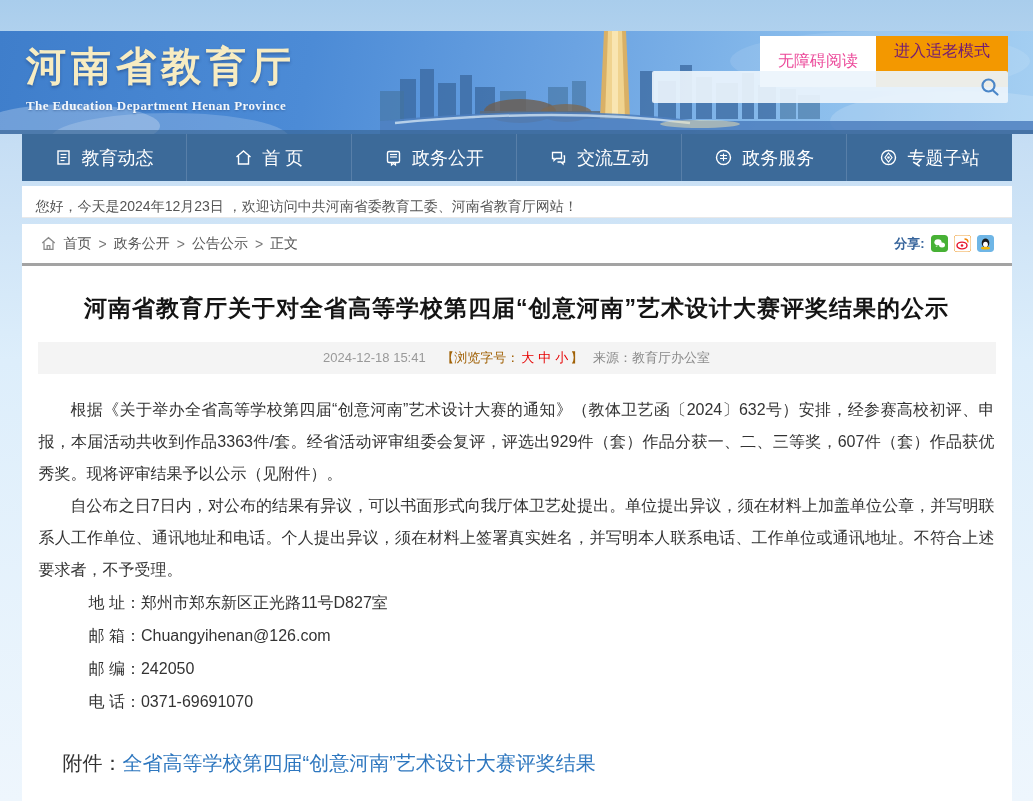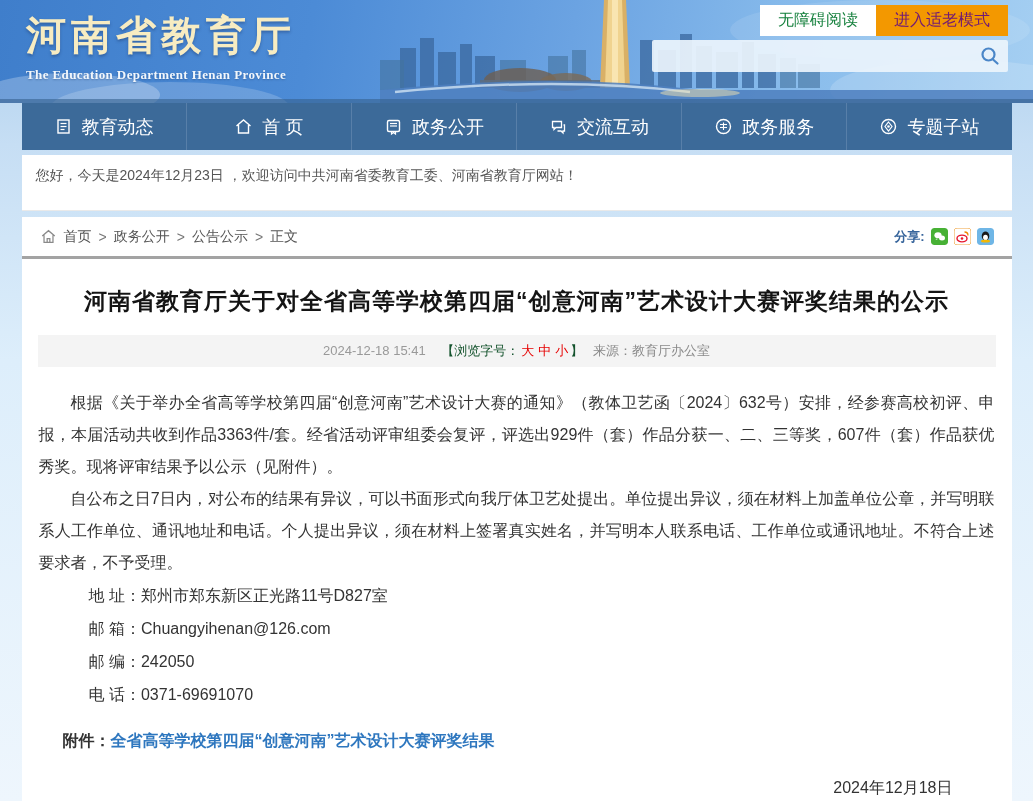--- a/index.html
+++ b/index.html
@@ -7,34 +7,35 @@
   body{
     font-family:"Liberation Sans", sans-serif;
     background:linear-gradient(180deg,#a9cdec 0%,#c6def4 18%,#ddeefb 45%,#eef6fd 100%);
     width:1033px; height:801px; overflow:hidden; position:relative;
   }
   
   .site-header{
     position:relative; width:1033px; height:103px;
     background:linear-gradient(100deg,#3f7ecb 0%,#4c8bd6 30%,#6ba3e2 55%,#8abdec 78%,#a5cff2 100%);
     overflow:hidden;
+    margin-top:31px;
   }
   .site-header svg.cityscape{ position:absolute; left:0; top:0; }
   .logo-block{ position:absolute; left:26px; top:8px; z-index:3; }
   .logo-cn{
     font-family:"Liberation Serif", serif; font-weight:bold; font-size:40px;
     color:#f7ecc2; letter-spacing:5px; text-shadow:0 2px 3px rgba(30,60,110,.45);
   }
   .logo-en{
     font-family:"Liberation Serif", serif; font-weight:bold; font-size:13px;
     color:#f2f7fc; margin-top:4px; letter-spacing:.4px; text-shadow:0 1px 2px rgba(30,60,110,.4);
   }
   .topbar-buttons{ position:absolute; top:5px; right:25px; display:flex; z-index:4; }
   .btn-accessibility{
-    background:#ffffff; color:#15803d; font-size:16px; padding:5px 18px; cursor:pointer;
+    background:#ffffff; color:#ec4899; font-size:16px; padding:15px 18px; cursor:pointer;
   }
   .btn-elder{
     background:#f39800; color:#701a75; font-size:16px; padding:5px 18px; cursor:pointer;
   }
   .search-bar{
     position:absolute; top:40px; right:25px; width:356px; height:32px; z-index:4;
     background:rgba(236,244,252,.92); border-radius:2px; display:flex; align-items:center;
   }
   .search-bar input{
     flex:1; border:none; outline:none; background:transparent; height:100%;
@@ -47,21 +48,21 @@
     height:47px; background:#3c6a99; display:flex; 
   }
   .nav-item{
     flex:1; display:flex; align-items:center; justify-content:center; gap:9px;
     color:#ffffff; font-size:18px; cursor:pointer; position:relative;
   }
   .nav-item + .nav-item{ border-left:1px solid #587fa9; }
   .nav-item .nicon{ display:flex; align-items:center; }
   
   .greeting-bar{
-    margin-top:5px; background:#ffffff; height:56px; line-height:41px;
+    margin-top:5px; background:#ffffff; height:32px; line-height:41px;
     padding:0 14px; font-size:14px; color:#555; border-bottom:1px solid #e9e9e9;
   }
   
   .main-box{ margin-top:6px; background:#ffffff; min-height:599px; padding-bottom:24px; }
   .breadcrumb-row{
     height:42px; display:flex; align-items:center; justify-content:space-between;
     padding:0 18px; border-bottom:3px solid #a3a3a3;
   }
   .breadcrumb{ display:flex; align-items:center; gap:7px; font-size:14px; color:#555; }
   .breadcrumb .crumb{ cursor:pointer; }
@@ -71,31 +72,31 @@
   .share-icon{ width:17px; height:17px; border-radius:3px; display:block; cursor:pointer; }
   
   .article-title{
     text-align:center; font-size:23px; font-weight:bold; color:#141414;
     margin:26px 30px 0; letter-spacing:1px; line-height:32px;
   }
   .meta-bar{
     margin:18px 16px 0; background:#f4f4f4; text-align:center;
     font-size:13px; color:#999; padding:7px 0;
   }
-  .meta-bar .red{ color:#14532d; }
+  .meta-bar .red{ color:#a16207; }
   .meta-bar .size-link{ color:#e60000; cursor:pointer; margin:0 2px; }
   .meta-bar .src{ margin-left:6px; color:#8a8a8a; }
   .meta-bar .time{ margin-right:12px; }
   .article-body{ padding:0 17px; font-size:16px; color:#333; }
   .article-body p.para{
     text-indent:2em; line-height:32px; text-align:justify; margin-top:20px;
   }
   .article-body p.para + p.para{ margin-top:0; }
   .contact-line{ line-height:33px; padding-left:50px; }
-  .attachment-line{ margin-top:20px; padding-left:24px; font-size:16px;font-weight:bold; }
+  .attachment-line{ margin-top:32px; padding-left:24px; font-size:20px; }
   .attachment-line a{ color:#2e77bf; text-decoration:none; cursor:pointer; }
   .doc-date{ margin-top:26px; text-align:right; padding-right:42px; font-size:16px; color:#333; }
 </style>
 </head>
 <body>
 
 <div class="site-header">
   <svg class="cityscape" width="1033" height="103" viewBox="0 0 1033 103">
 
     <ellipse cx="70" cy="95" rx="90" ry="22" fill="#ffffff" opacity="0.25"></ellipse>

